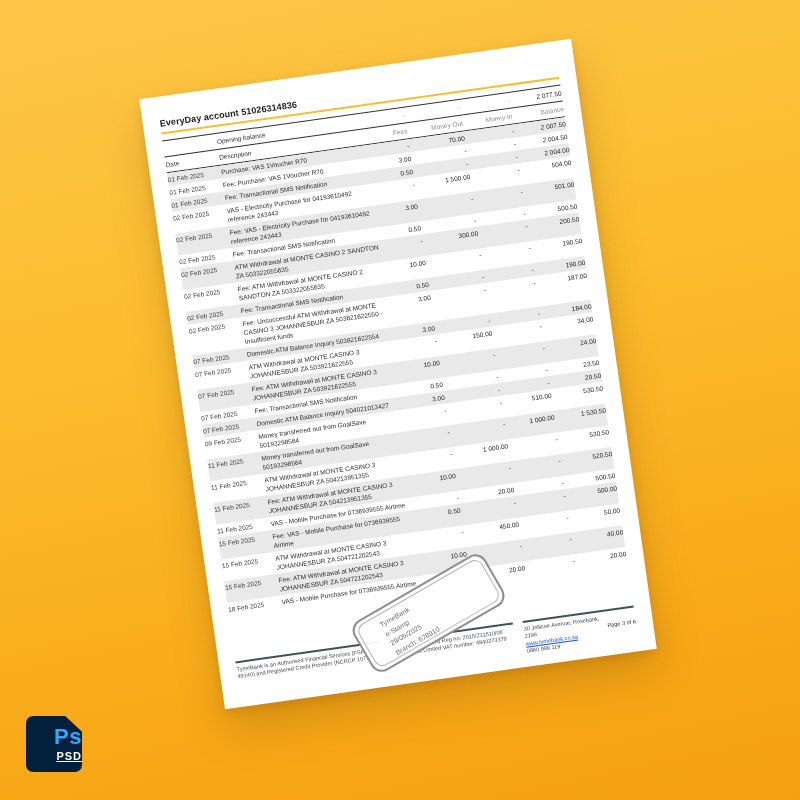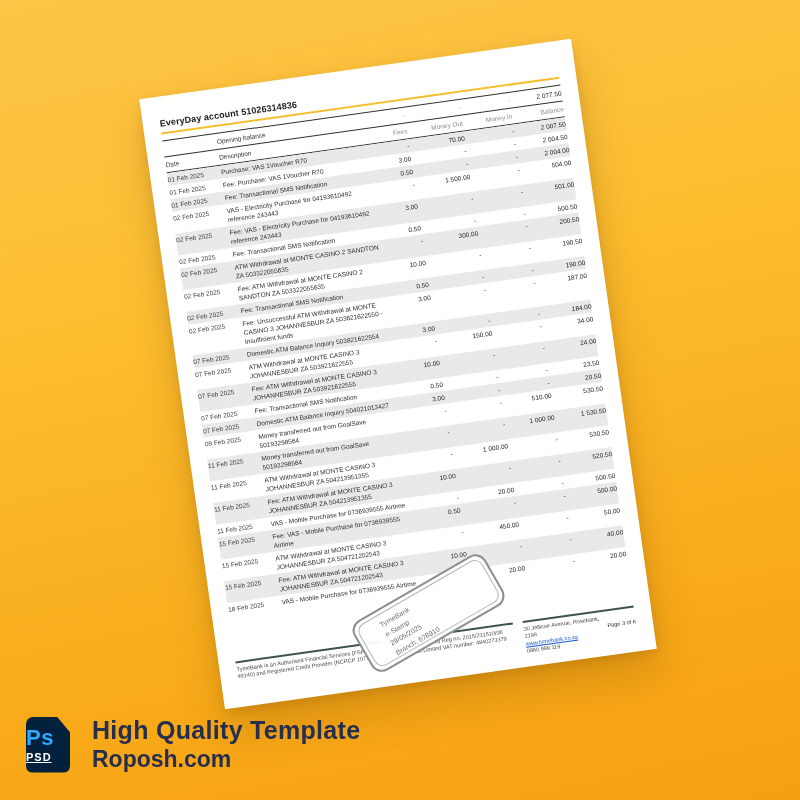--- a/index.html
+++ b/index.html
@@ -38,23 +38,23 @@
   .fblock{position:absolute;font-size:5.6px;line-height:7.6px;color:#4a4a4a;}
   .fblock .frule{height:1.5px;background:#3d5353;margin-bottom:3px;}
   .fb-left{left:17px;top:570px;width:146px;}
   .fb-mid{left:175px;top:570px;width:122px;}
   .fb-right{left:307px;top:570px;width:112px;}
   .fb-right-cols{display:flex;justify-content:space-between;}
   .site-link{color:#1558d6;text-decoration:underline;}
   .page-num{color:#2e2e2e;margin-top:8px;white-space:nowrap;}
   
   .branding{position:absolute;left:26px;top:716px;display:flex;align-items:center;z-index:5;}
-  .ps-badge{width:44px;height:56px;background:#03203c;border-radius:7px;
+  .ps-badge{width:56px;height:56px;background:#03203c;border-radius:7px;
     clip-path:polygon(0 0,70% 0,100% 28%,100% 100%,0 100%);
-    display:flex;flex-direction:column;align-items:flex-start;justify-content:center;flex:none;}
+    display:flex;flex-direction:column;align-items:flex-end;justify-content:center;flex:none;}
   .ps-top{color:#31a8ff;font-weight:bold;font-size:22px;line-height:24px;letter-spacing:.5px;}
   .ps-bottom{color:#ffffff;font-weight:bold;font-size:11px;line-height:14px;letter-spacing:1px;text-decoration:underline;}
   .brand-text{margin-left:22px;color:#262e4e;}
   .brand-title{font-size:25px;font-weight:bold;line-height:29px;letter-spacing:.3px;}
   .brand-site{font-size:23px;font-weight:bold;line-height:28px;}
 </style>
 </head>
 <body>
 
 <div class="bg"></div>
@@ -337,17 +337,13 @@
     </div>
 
   </div>
 </div>
 
 <div class="branding">
   <div class="ps-badge">
     <div class="ps-top">Ps</div>
     <div class="ps-bottom">PSD</div>
   </div>
-  <div class="brand-text">
-    <div class="brand-title">High Quality Template</div>
-    <div class="brand-site">Roposh.com</div>
-  </div>
 </div>
 
 </body></html>

